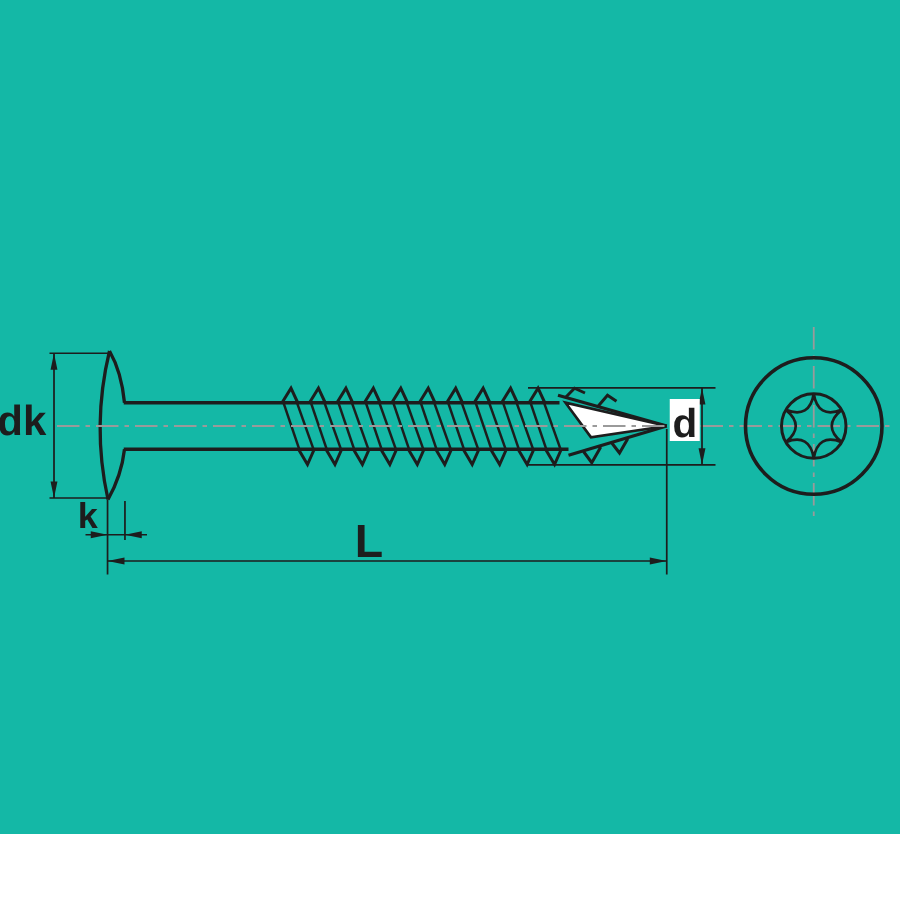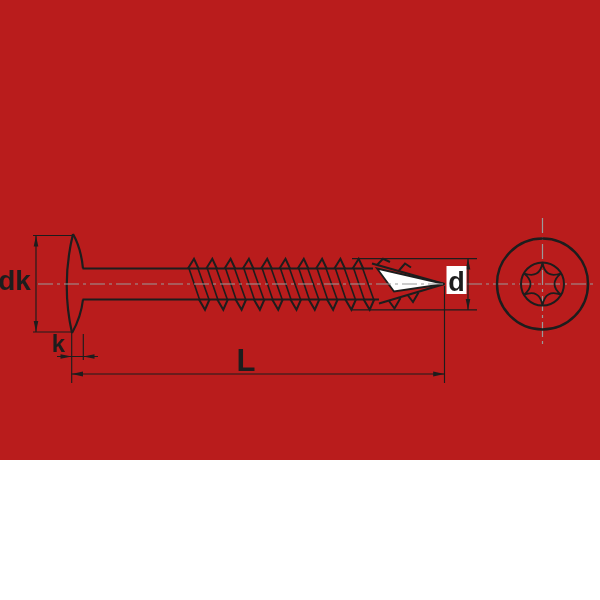--- a/index.html
+++ b/index.html
@@ -1,19 +1,19 @@
 <!DOCTYPE html>
 <html><head>
 <meta charset="utf-8">
 <style>
   html,body{margin:0;padding:0;background:#fff;}
   .canvas{
     position:relative;
-    width:600px;height:460px;
-    background:#b91c1c;
+    width:600px;height:556px;
+    background:#14b8a6;
     font-family:"Liberation Sans", sans-serif;
     overflow:hidden;
   }
   svg{display:block;}
   text{
     font-family:"Liberation Sans", sans-serif;
     font-weight:700;
     fill:#1d1d1d;
   }
 </style>

